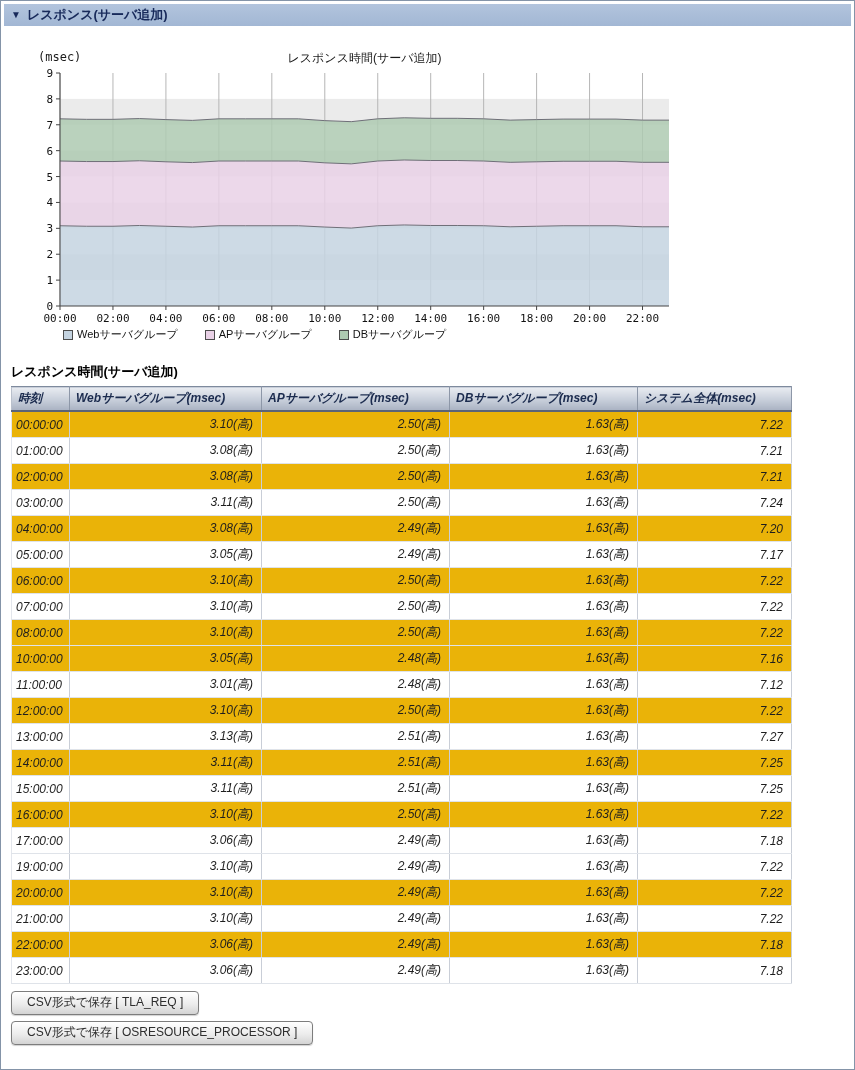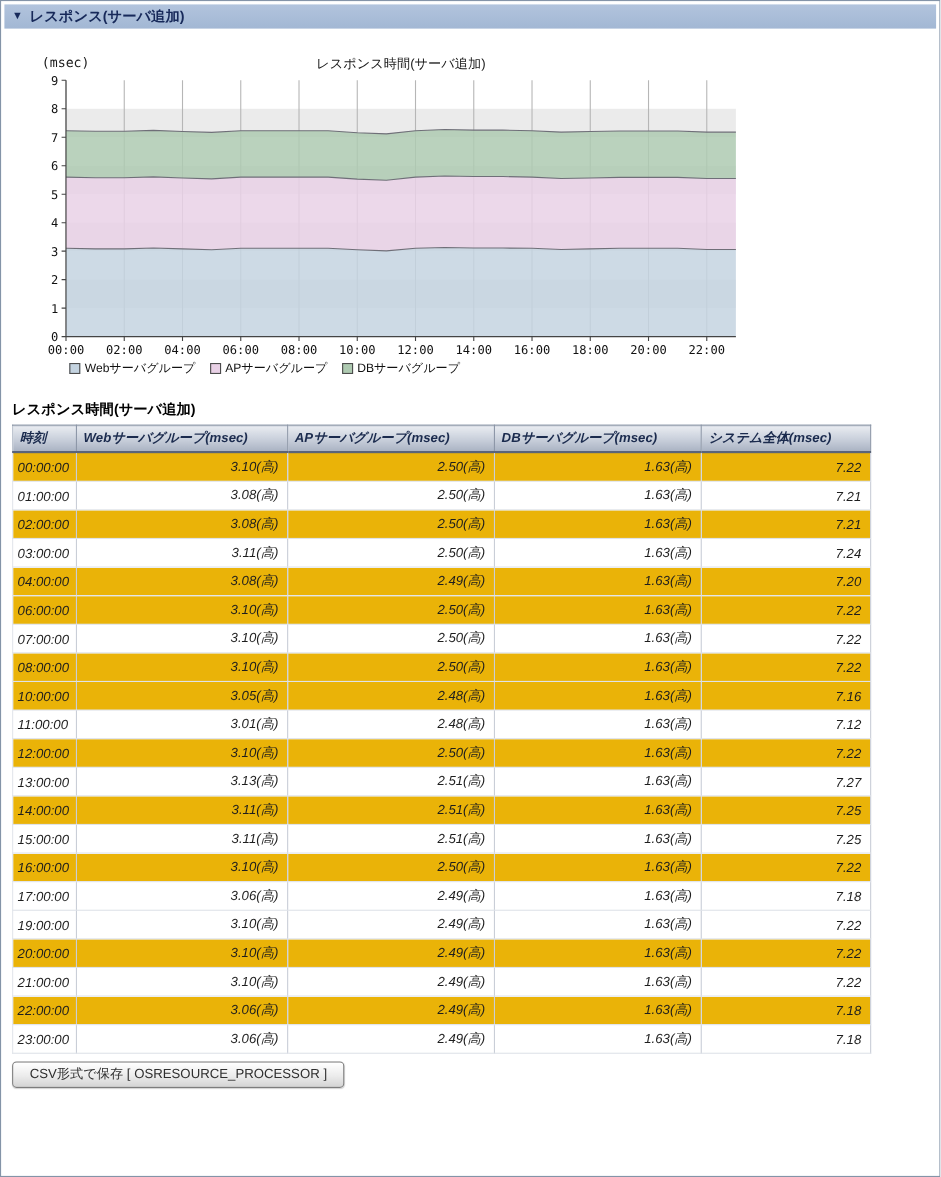--- a/index.html
+++ b/index.html
@@ -7,21 +7,21 @@
   .page{width:853px;height:1068px;border:1px solid #8494a8;background:#fff;overflow:hidden;position:relative;}
   .section-header{margin:3px 3px 0 3px;height:22px;background:linear-gradient(180deg,#b2c4dd,#a2b7d4);
     color:#17295a;font-weight:bold;font-size:13px;display:flex;align-items:center;gap:6px;
     padding-left:7px;cursor:pointer;}
   .tri{font-size:10px;line-height:1;}
   .chart-meta{position:relative;height:16px;margin-top:24px;font-size:12px;color:#1a1a1a;}
   .unit{position:absolute;left:37px;top:0;font-family:"DejaVu Sans Mono",monospace;}
   .chart-title{position:absolute;left:59px;width:609px;text-align:center;top:0;}
   svg.chart{display:block;margin-top:2px;}
   .tick{font-family:"DejaVu Sans Mono",monospace;font-size:11px;fill:#111;}
-  .legend{display:flex;gap:13px;margin:1px 0 0 62px;font-size:11px;align-items:center;color:#111;}
+  .legend{display:flex;gap:27px;margin:1px 0 0 62px;font-size:11px;align-items:center;color:#111;}
   .legend-item{display:flex;align-items:center;}
   .swatch{width:8px;height:8px;border:1px solid #4c4c4c;display:inline-block;margin-right:4px;}
   .table-title{margin:21px 0 5px 10px;font-size:13px;font-weight:bold;color:#000;}
   table.resp{border-collapse:collapse;margin-left:10px;font-size:12px;table-layout:fixed;width:780px;font-style:italic;}
   thead th{background:linear-gradient(180deg,#e9ecf1 0%,#c7ceda 55%,#a9b2c2 100%);
     border-top:1px solid #7e8a9d;border-bottom:2px solid #5a6478;border-right:1px solid #8d97a8;
     border-left:1px solid #b9c0cc;color:#1b2b4e;text-align:left;padding:3px 6px;font-weight:bold;height:15px;
     white-space:nowrap;overflow:hidden;}
   tbody td{height:25px;border-bottom:1px solid #dfe3e9;border-right:1px solid #c9ced7;
     border-left:1px solid #e3e6ec;padding:0 8px;color:#1e1e1e;white-space:nowrap;overflow:hidden;}
@@ -183,20 +183,27 @@
           <td class="c-num">1.63(高)</td>
           <td class="c-num">7.24</td>
         </tr>
         <tr class="odd">
           <td class="c-time">04:00:00</td>
           <td class="c-num">3.08(高)</td>
           <td class="c-num">2.49(高)</td>
           <td class="c-num">1.63(高)</td>
           <td class="c-num">7.20</td>
         </tr>
+        <tr>
+          <td class="c-time">05:00:00</td>
+          <td class="c-num">3.05(高)</td>
+          <td class="c-num">2.49(高)</td>
+          <td class="c-num">1.63(高)</td>
+          <td class="c-num">7.17</td>
+        </tr>
         <tr class="odd">
           <td class="c-time">06:00:00</td>
           <td class="c-num">3.10(高)</td>
           <td class="c-num">2.50(高)</td>
           <td class="c-num">1.63(高)</td>
           <td class="c-num">7.22</td>
         </tr>
         <tr>
           <td class="c-time">07:00:00</td>
           <td class="c-num">3.10(高)</td>
@@ -299,16 +306,17 @@
           <td class="c-time">23:00:00</td>
           <td class="c-num">3.06(高)</td>
           <td class="c-num">2.49(高)</td>
           <td class="c-num">1.63(高)</td>
           <td class="c-num">7.18</td>
         </tr>
       </tbody>
   </table>
 
   <div class="buttons">
+    <button class="csv">CSV形式で保存 [ TLA_REQ ]</button>
     <button class="csv">CSV形式で保存 [ OSRESOURCE_PROCESSOR ]</button>
   </div>
 
 </div>
 
 </body></html>

